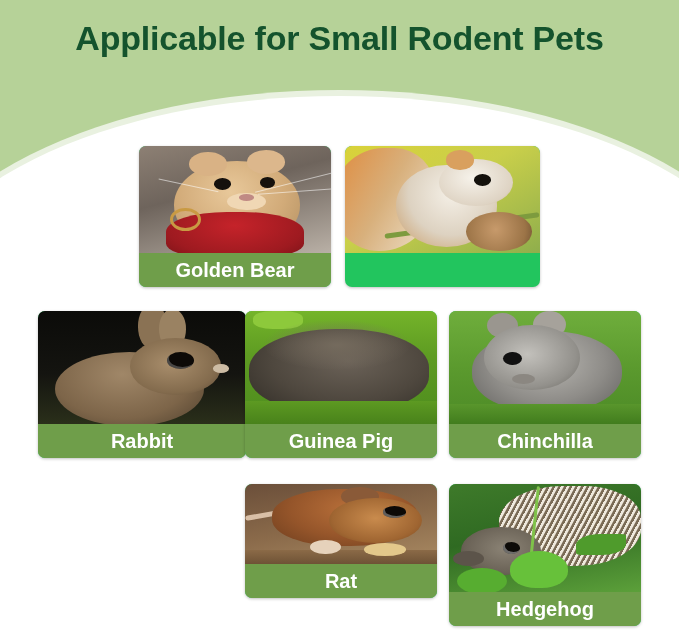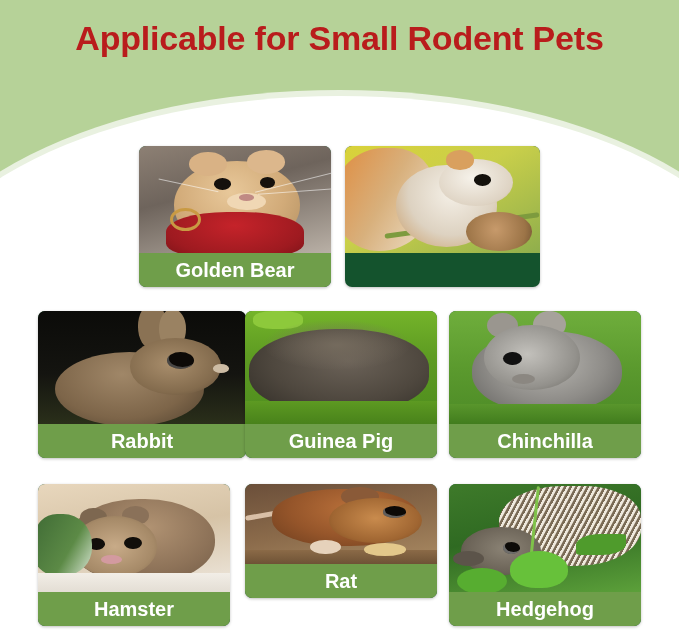--- a/index.html
+++ b/index.html
@@ -59,32 +59,32 @@
   }
 
   .poster-title {
     position: absolute;
     left: 0;
     top: 19px;
     width: 679px;
     text-align: center;
     font-size: 34px;
     font-weight: bold;
-    color: #b91c1c;
+    color: #14532d;
     letter-spacing: -0.2px;
     white-space: nowrap;
     z-index: 5;
   }
 
   
   .card {
     position: absolute;
     border-radius: 7px;
     overflow: hidden;
-    background: #14532d;
+    background: #22c55e;
     box-shadow: 0 1px 3px rgba(0,0,0,0.25);
     z-index: 4;
   }
   .card-photo {
     position: absolute;
     left: 0;
     top: 0;
     width: 100%;
     bottom: 34px;
     overflow: hidden;
@@ -273,36 +273,20 @@
         <div class="blob body"></div>
         <div class="blob head"></div>
         <div class="blob eye"></div>
         <div class="blob nose"></div>
         <div class="grass" style="position:absolute;"></div>
       </div>
     </div>
     <div class="card-label">Chinchilla</div>
   </div>
 
-  <div class="card" style="left:38px; top:484px; width:192px; height:142px;">
-    <div class="card-photo">
-      <div class="scene sc-hamster">
-        <div class="blob body"></div>
-        <div class="blob earL"></div>
-        <div class="blob earR"></div>
-        <div class="blob head"></div>
-        <div class="blob eyeL"></div>
-        <div class="blob eyeR"></div>
-        <div class="blob nose"></div>
-        <div class="blob pine"></div>
-        <div class="snow" style="position:absolute;"></div>
-      </div>
-    </div>
-    <div class="card-label">Hamster</div>
-  </div>
 
   <div class="card" style="left:245px; top:484px; width:192px; height:114px;">
     <div class="card-photo">
       <div class="scene sc-rat">
         <div class="tail" style="position:absolute; transform:rotate(-10deg);"></div>
         <div class="blob body"></div>
         <div class="blob ear"></div>
         <div class="blob head"></div>
         <div class="blob eye"></div>
         <div class="gnd" style="position:absolute;"></div>

